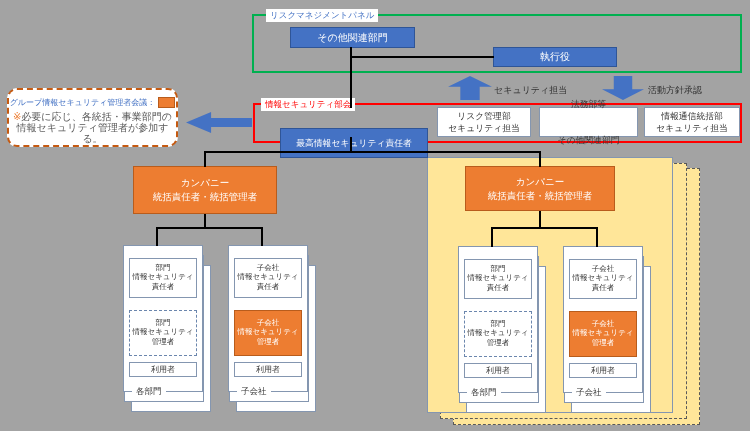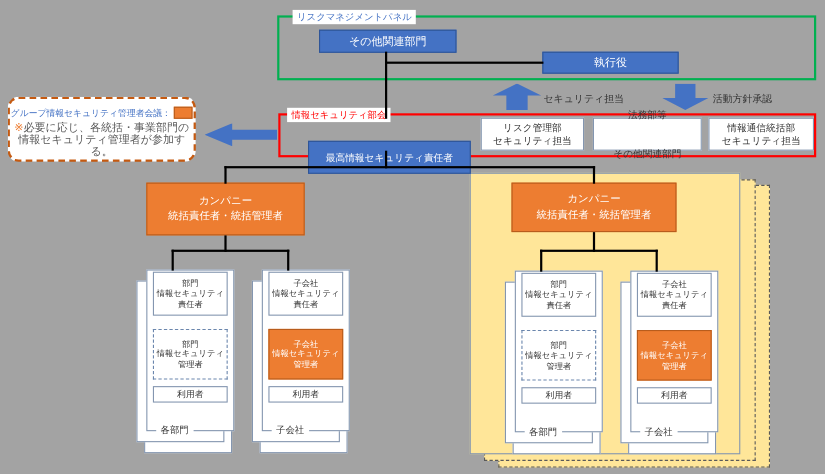--- a/index.html
+++ b/index.html
@@ -24,21 +24,21 @@
   .legendbox { position:absolute; left:7px; top:88px; width:171px; height:59px; border:2px dashed #C55A11; border-radius:10px; background:#fff; padding-top:7px; }
   .legendbox .row1 { display:flex; align-items:center; justify-content:center; gap:3px; font-size:8px; color:#4472C4; }
   .legendbox .swatch { width:17px; height:11px; background:#ED7D31; border:1px solid #B85C1C; display:inline-block; }
   .legendbox .note { text-align:center; font-size:10px; line-height:11px; color:#595959; margin-top:3px; }
   .legendbox .note .mk { color:#ED7D31; }
   .ypanel { position:absolute; background:#FFE699; }
   .ypanel.dash { border:1.5px dashed #595959; }
   .ypanel.main { border:1.5px solid #8496B0; }
   .card-stack { position:absolute; width:80px; height:147px; }
   .card-copy { position:absolute; width:80px; height:147px; background:#fff; border:1.2px solid #8496B0; }
-  .card-front { position:absolute; left:16px; top:0; width:80px; height:147px; background:#fff; border:1.2px solid #8496B0; padding-top:1px; }
+  .card-front { position:absolute; left:6px; top:0; width:80px; height:147px; background:#fff; border:1.2px solid #8496B0; padding-top:12px;font-family:Liberation Mono, monospace; }
   .inner-box { margin:0 5px; display:flex; flex-direction:column; align-items:center; justify-content:center; text-align:center; font-size:7.5px; line-height:9.6px; }
   .ib-top { height:40px; background:#fff; border:1.1px solid #8496B0; color:#333; }
   .ib-mid { height:46px; margin-top:12px; }
   .ib-mid.dashed { background:#fff; border:1.2px dashed #6B86AD; color:#333; }
   .ib-mid.orange { background:#ED7D31; border:1px solid #B85C1C; color:#fff; }
   .ib-user { height:15px; margin-top:6px; background:#fff; border:1.1px solid #8496B0; color:#333; font-size:8px; }
   .card-caption { position:absolute; left:8px; bottom:-7px; background:#fff; padding:0 4px; font-size:8.5px; color:#333; white-space:nowrap; }
   .member { position:absolute; top:107px; height:30px; font-size:8.8px; line-height:12px; }
   .small2 { font-size:8.8px; line-height:12px; }
 </style>

